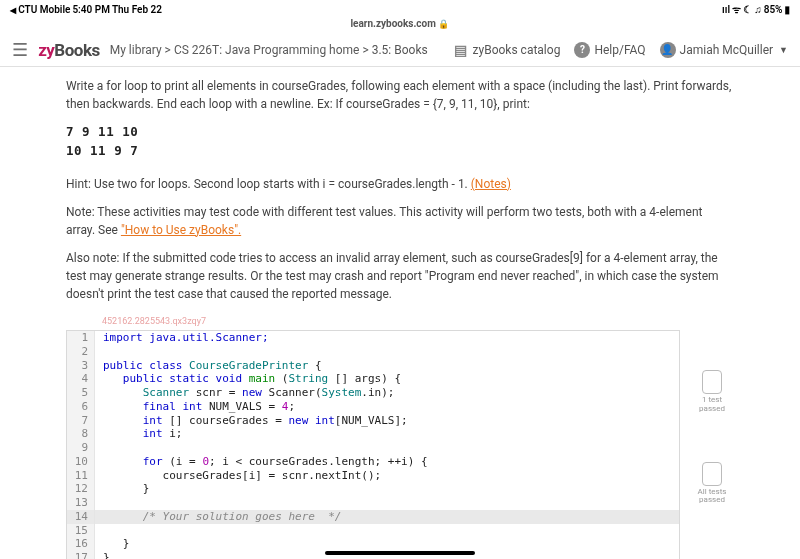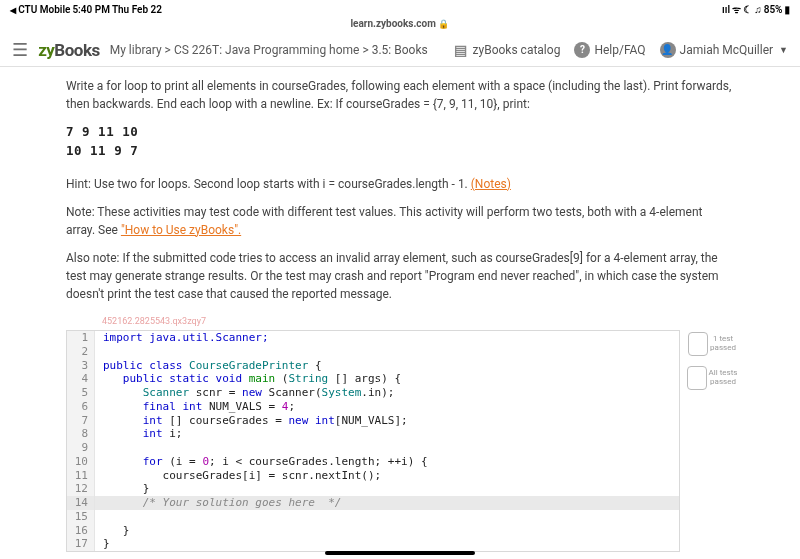--- a/index.html
+++ b/index.html
@@ -19,21 +19,21 @@
   .ios-status .left .back::before { content: "◀"; font-size: 8px; margin-right: 2px; }
   .ios-status .right .sig, .ios-status .right .wifi, .ios-status .right .moon, .ios-status .right .hp, .ios-status .right .bat { font-size: 10px; }
   .browser-url { text-align: center; font-size: 10px; color: #555; padding: 0 0 4px; font-weight: bold; }
   .browser-url .lock { font-size: 9px; }
   .app-header {
     display: flex; align-items: center; padding: 6px 12px; gap: 10px;
     border-bottom: 1px solid #e0e0e0; background: #fff;
   }
   .hamburger { font-size: 18px; color: #707070; cursor: pointer; }
   .brand { font-weight: 700; font-size: 17px; color: #e87722; letter-spacing: -0.5px; }
-  .brand .zy { color: #4d7c0f; }
+  .brand .zy { color: #be185d; }
   .brand .books { color: #4a4a4a; }
   .breadcrumbs { font-size: 12px; color: #555; flex: 0 1 auto; white-space: nowrap; overflow: hidden; text-overflow: ellipsis; }
   .breadcrumbs a { color: #5a5a5a; text-decoration: none; }
   .header-spacer { flex: 1; }
   .header-links { display: flex; align-items: center; gap: 14px; font-size: 12px; color: #555; }
   .header-links .item { display: flex; align-items: center; gap: 4px; cursor: pointer; }
   .header-links .ic { width: 16px; height: 16px; display: inline-flex; align-items: center; justify-content: center; background: #888; color: #fff; border-radius: 50%; font-size: 10px; font-weight: 700; }
   .header-links .sq { background: none; color: #888; font-size: 14px; border-radius: 0; }
   .header-links .caret { font-size: 9px; margin-left: 2px; }
 
@@ -77,21 +77,21 @@
   .code-line.hl .code-txt, .code-line.hl .gutter { background: #e9e9e9; }
   .kw-blue  { color: #0000cc; }
   .kw-green { color: #008800; }
   .kw-mag   { color: #aa00aa; }
   .kw-gray  { color: #888; font-style: italic; }
   .kw-cls   { color: #007a7a; }
 
   .sidebar-tests {
     width: 44px; display: flex; flex-direction: column; gap: 10px; align-items: center; padding-top: 2px;
   }
-  .test-badge { display: flex; align-items: center; gap: 2px; }
+  .test-badge { display: flex; flex-direction: column; align-items: center; gap: 2px; margin-top: 38px; }
   .test-outline {
     width: 20px; height: 24px; border: 1.5px solid #bbb; border-radius: 4px; position: relative;
   }
   .test-outline::after {
     content: ""; position: absolute; top: -3px; right: -3px; width: 8px; height: 8px;
     border-top: 1.5px solid #bbb; border-right: 1.5px solid #bbb; background: #fff;
     transform: rotate(0deg); border-radius: 0 2px 0 0; display:none;
   }
   .test-label { font-size: 8px; color: #999; line-height: 1.1; text-align: center; }
 
@@ -208,20 +208,24 @@
             <div class="code-txt"><span>      </span><span class="kw-blue">for</span><span> (i = </span><span class="kw-mag">0</span><span>; i &lt; courseGrades.length; ++i) {</span></div>
           </div>
         <div class="code-line">
             <div class="gutter">11</div>
             <div class="code-txt"><span>         courseGrades[i] = scnr.nextInt();</span></div>
           </div>
         <div class="code-line">
             <div class="gutter">12</div>
             <div class="code-txt"><span>      }</span></div>
           </div>
+        <div class="code-line">
+            <div class="gutter">13</div>
+            <div class="code-txt"></div>
+          </div>
         <div class="code-line hl">
             <div class="gutter">14</div>
             <div class="code-txt"><span>      </span><span class="kw-gray">/* Your solution goes here  */</span></div>
           </div>
         <div class="code-line">
             <div class="gutter">15</div>
             <div class="code-txt"></div>
           </div>
         <div class="code-line">
             <div class="gutter">16</div>

